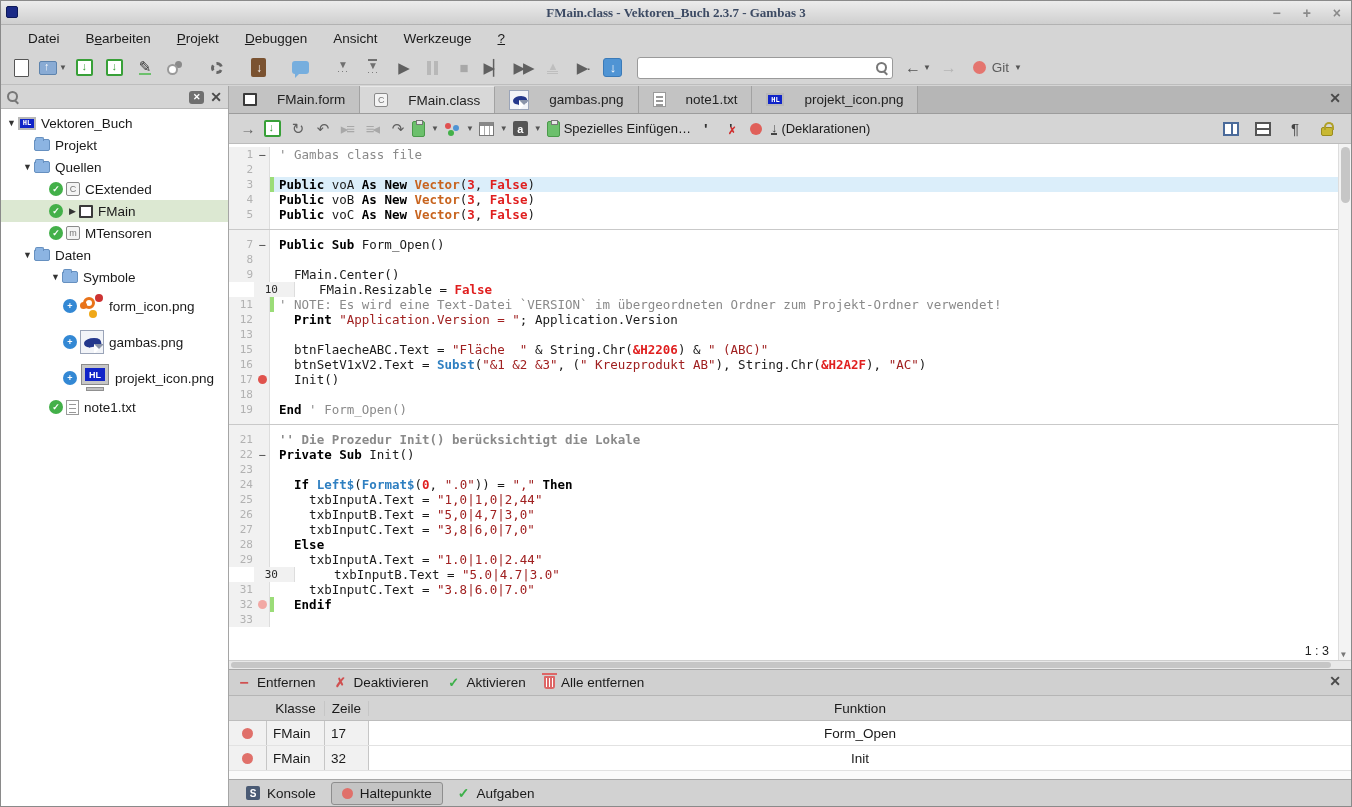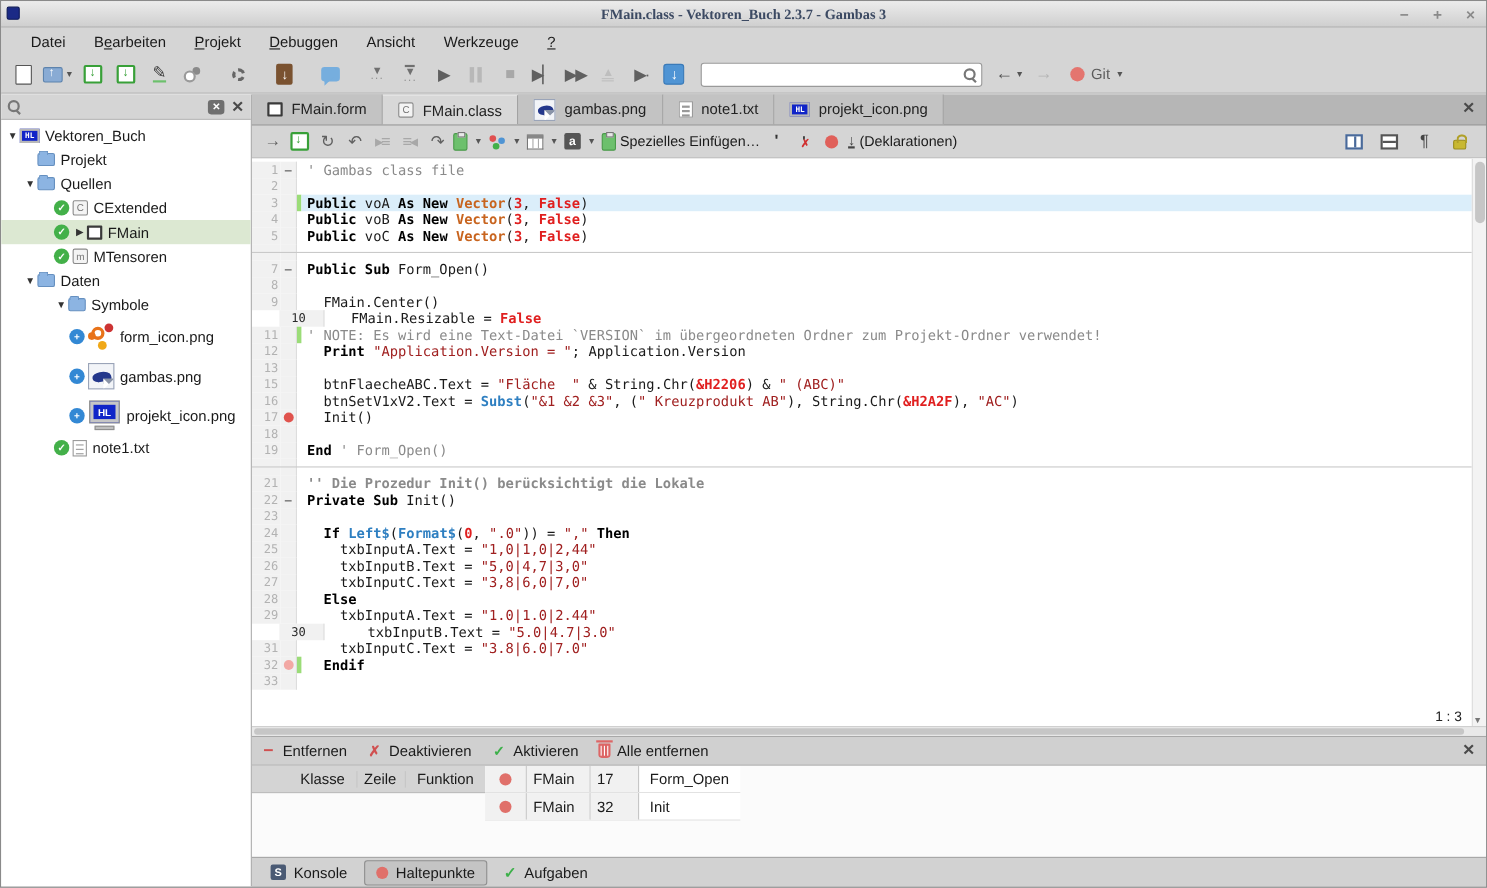--- a/index.html
+++ b/index.html
@@ -89,21 +89,21 @@
   .i-fishbody{position:absolute;left:3px;top:7px;width:17px;height:9px;background:#24388c;border-radius:70% 90% 30% 70%;transform:rotate(-12deg);}
   .i-fishbody::after{content:"";position:absolute;left:-3px;top:1px;border:4px solid transparent;border-right-color:#24388c;}
   .i-ubuntu{width:24px;height:24px;position:relative;flex:none;}
   .i-ubuntu .ring{position:absolute;left:3px;top:3px;width:12px;height:12px;border:3px solid #e8731a;border-radius:50%;}
   .i-ubuntu .d1{position:absolute;right:1px;top:0;width:8px;height:8px;border-radius:50%;background:#cc3333;}
   .i-ubuntu .d2{position:absolute;left:0;top:8px;width:7px;height:7px;border-radius:50%;background:#e8731a;}
   .i-ubuntu .d3{position:absolute;left:9px;bottom:0;width:8px;height:8px;border-radius:50%;background:#f0a818;}
   
   .editor-col{flex:1;display:flex;flex-direction:column;min-width:0;}
   .tabbar{height:28px;background:#b6b6b6;border-bottom:1px solid #9c9c9c;display:flex;align-items:flex-end;position:relative;}
-  .tab{height:27px;display:flex;align-items:center;gap:8px;padding:0 14px;background:#c3c3c3;border-right:1px solid #a2a2a2;font-size:13.5px;color:#222;}
+  .tab{height:27px;display:flex;align-items:center;gap:20px;padding:0 14px;background:#c3c3c3;border-right:1px solid #a2a2a2;font-size:13.5px;color:#222;}
   .tab.active{background:#d8d8d8;font-weight:normal;border-top:1px solid #e8e8e8;}
   .tabbar .tab-close{position:absolute;right:10px;top:5px;}
   
   .edtoolbar{height:30px;background:#d5d5d5;border-bottom:1px solid #bcbcbc;display:flex;align-items:center;padding:0 6px;gap:1px;}
   .ed-btn{height:24px;min-width:24px;display:flex;align-items:center;justify-content:center;border-radius:3px;color:#5a5a5a;font-size:14px;padding:0 2px;gap:4px;}
   .ed-btn.disabled{opacity:.38;}
   .ed-btn .lbl{font-size:13px;color:#1a1a1a;}
   .ed-spacer{flex:1;}
   .ic-clipboard{width:13px;height:16px;background:#6cc06c;border:1px solid #4a9a4a;border-radius:2px;position:relative;}
   .ic-clipboard::before{content:"";position:absolute;left:3px;top:-2px;width:5px;height:3px;background:#e8e8e8;border:1px solid #777;}
@@ -161,21 +161,21 @@
   .bp-toolbar{height:26px;background:#d0d0d0;border-bottom:1px solid #b5b5b5;display:flex;align-items:center;padding:0 8px;gap:18px;position:relative;}
   .bp-btn{display:flex;align-items:center;gap:6px;font-size:13.5px;color:#1a1a1a;}
   .mini{width:14px;display:inline-flex;justify-content:center;font-weight:bold;}
   .mini.minus{color:#d05050;font-size:16px;}
   .mini.cross{color:#d05050;font-size:13px;}
   .mini.checkg{color:#3db04a;font-size:13px;}
   .ic-trash{width:11px;height:13px;background:#d66;border-radius:1px 1px 3px 3px;position:relative;display:inline-block;}
   .ic-trash::before{content:"";position:absolute;top:-3px;left:-2px;right:-2px;height:2px;background:#d66;}
   .ic-trash::after{content:"";position:absolute;left:2px;top:2px;bottom:2px;width:1px;background:#fff;box-shadow:3px 0 0 #fff,6px 0 0 #fff;}
   .bp-toolbar .panel-close{position:absolute;right:10px;top:4px;}
-  .bp-table{flex:1;display:flex;overflow:hidden;}
+  .bp-table{flex:1;display:flex;flex-direction:column;overflow:hidden;text-align:center;}
   .bp-tr{display:flex;font-size:13.5px;}
   .bp-tr .c0{width:38px;flex:none;display:flex;align-items:center;justify-content:center;border-right:1px solid #c6c6c6;}
   .bp-tr .c1{width:58px;flex:none;padding:3px 6px;border-right:1px solid #c6c6c6;}
   .bp-tr .c2{width:44px;flex:none;padding:3px 6px;border-right:1px solid #c6c6c6;}
   .bp-tr .c3{flex:1;padding:3px 10px;}
   .bp-tr.head{background:#d4d4d4;border-bottom:1px solid #bdbdbd;height:25px;align-items:center;}
   .bp-tr.head>div{padding-top:0;padding-bottom:0;}
   .bp-tr.row{background:#fff;border-bottom:1px solid #e2e2e2;height:25px;align-items:center;}
   .bp-tr.row .c0,.bp-tr.row .c1,.bp-tr.row .c2{background:#f1f1f1;height:100%;display:flex;align-items:center;}
   .bp-tr.row .c1,.bp-tr.row .c2{justify-content:flex-start;}

